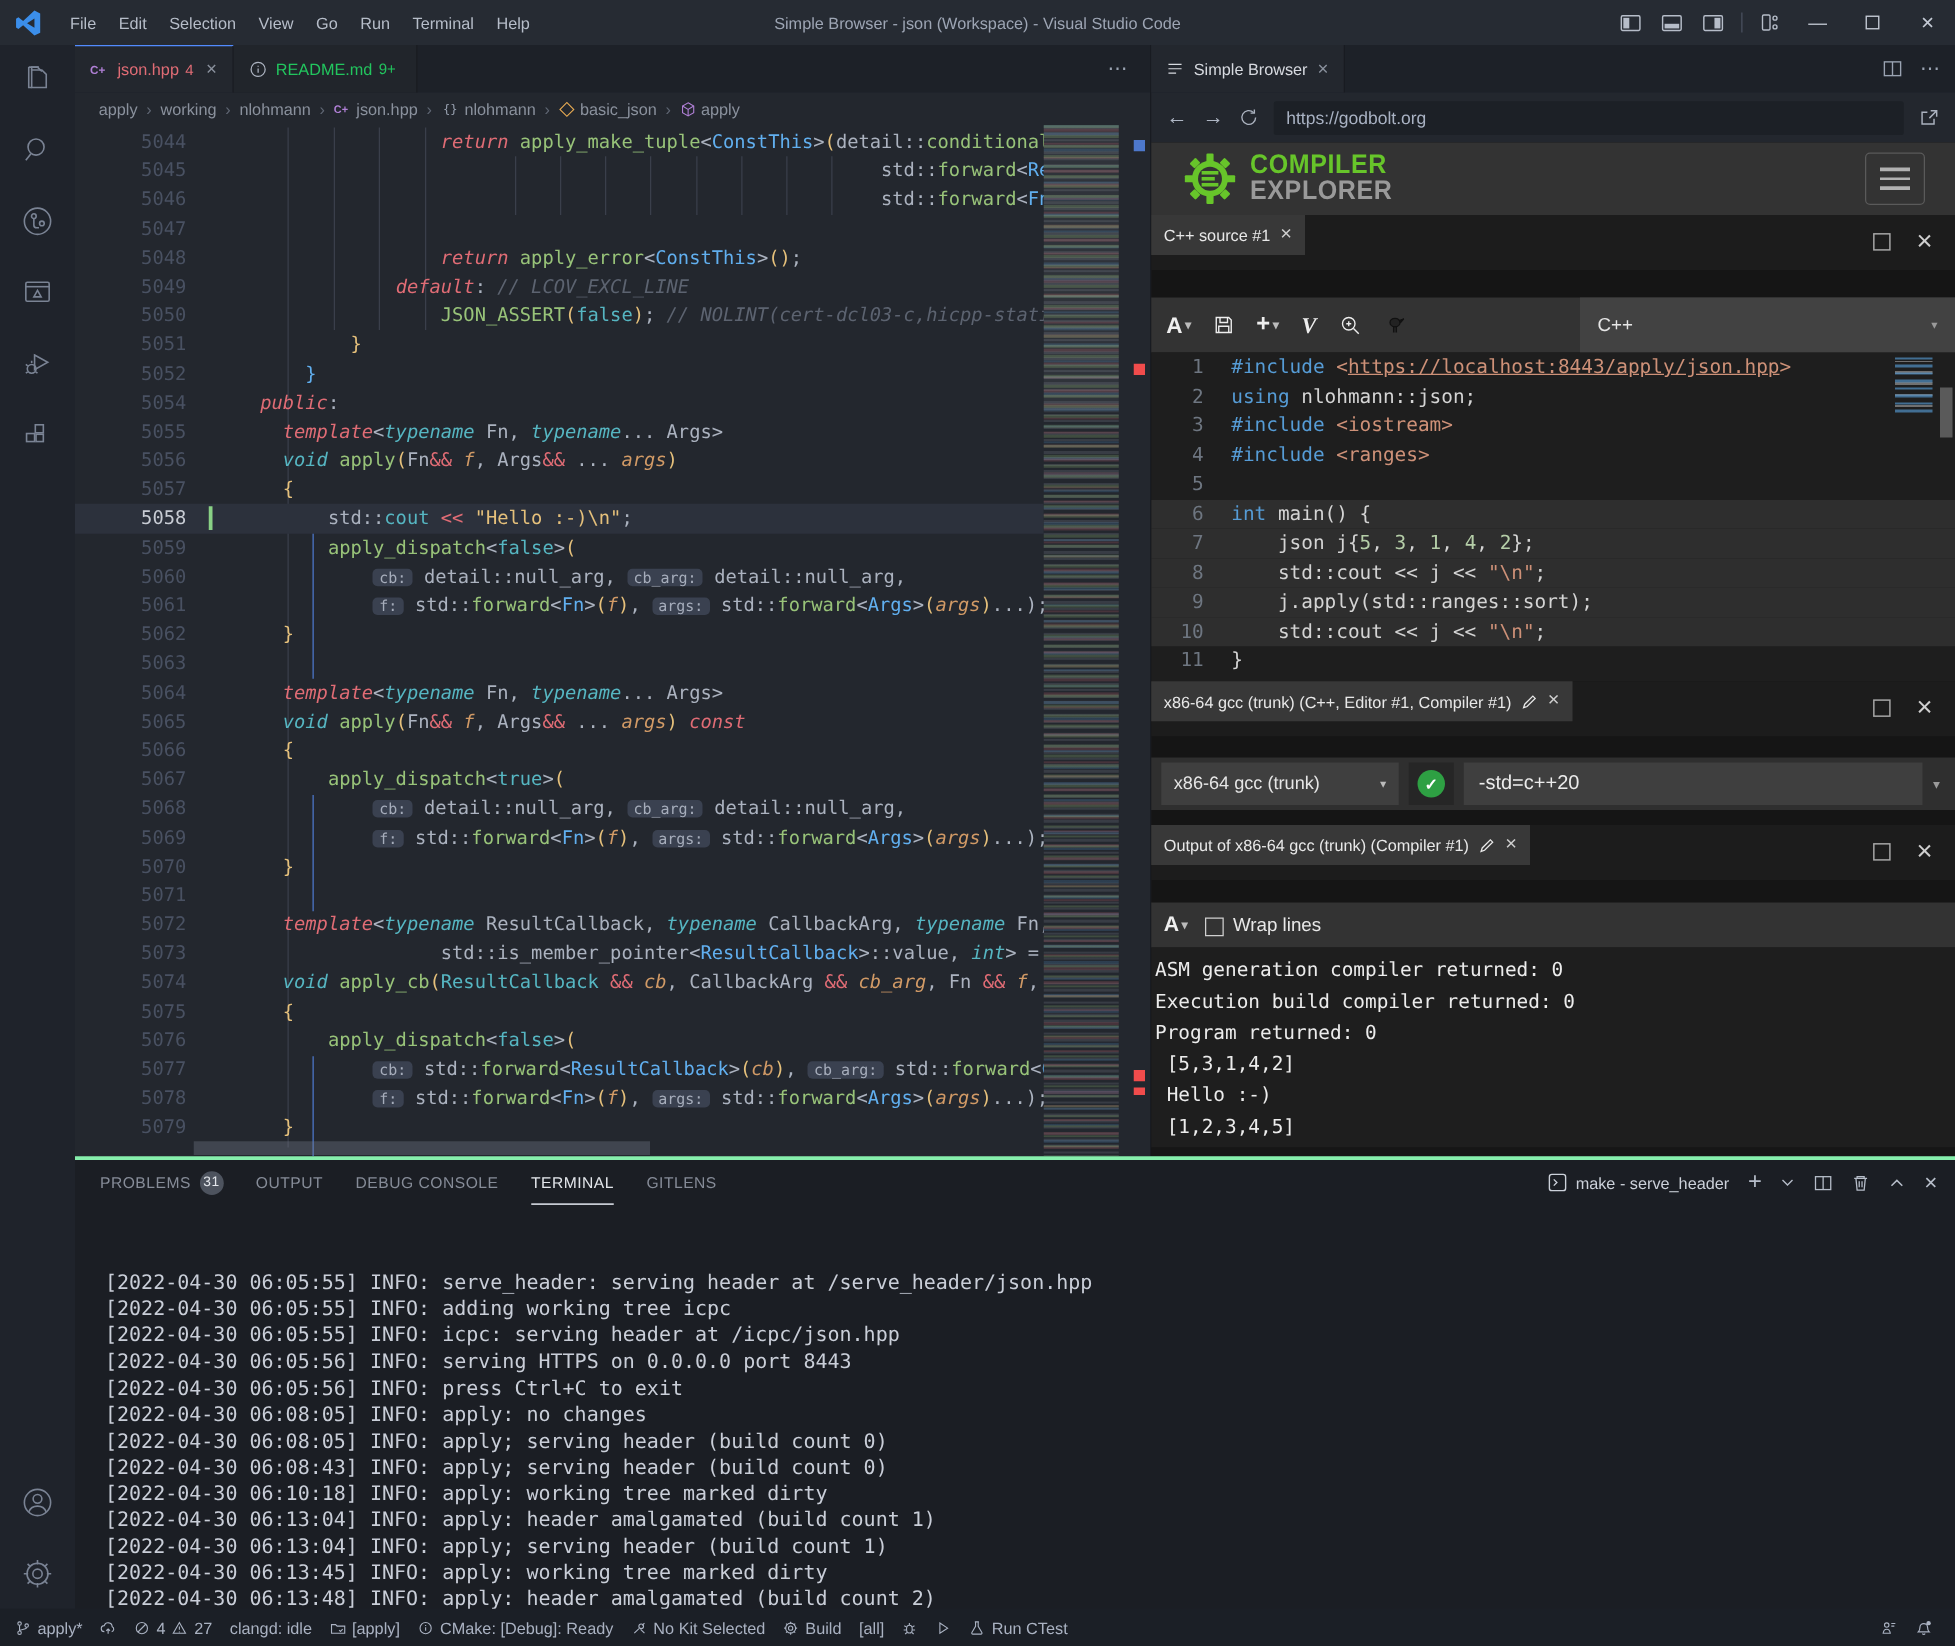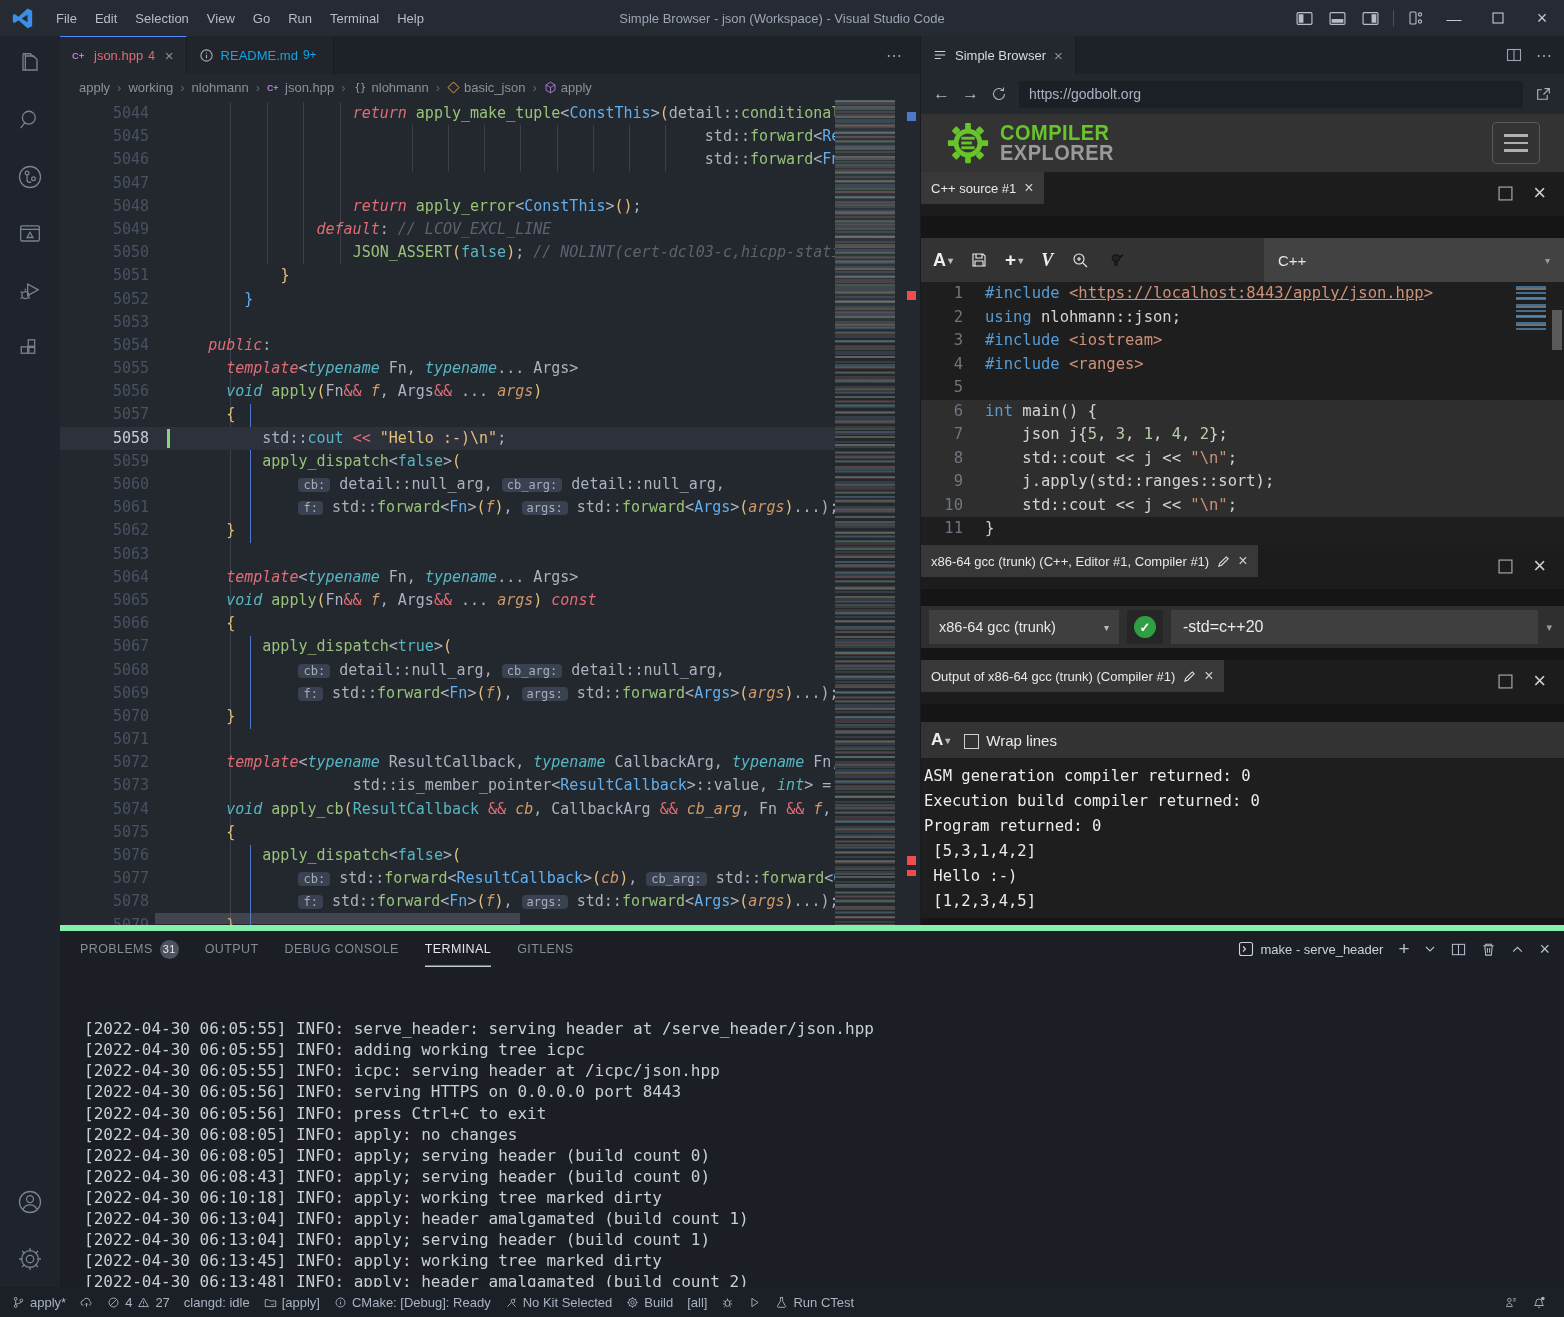--- a/index.html
+++ b/index.html
@@ -25,21 +25,21 @@
 
   
   #editor-group{position:absolute;left:60px;top:36px;width:860px;height:889px;background:#23272e;}
   #tabbar{height:38px;background:#1d2128;display:flex;position:relative;}
   .tab{display:flex;align-items:center;padding:0 12px;border-right:1px solid #181b21;box-sizing:border-box;height:38px;}
   .tab.active{background:#23272e;border-top:1.5px solid #528bff;}
   .tab.inactive{background:#21252b;}
   .tab .lbl{margin:0 5px 0 7px;font-size:13px;}
   .tab .badge{font-size:12px;margin-right:4px;}
   .tab .close{color:#8a919d;font-size:15px;margin-left:6px;}
-  .t-red{color:#e06c75}.t-yel{color:#0ea5e9}
+  .t-red{color:#e06c75}.t-yel{color:#22c55e}
   #tab-more{position:absolute;right:16px;top:0;height:38px;display:flex;align-items:center;color:#9aa3b2;font-size:16px;letter-spacing:2px;}
   #breadcrumb{height:26px;display:flex;align-items:center;padding-left:19px;color:#8a919d;font-size:13px;}
   .bc-sep{margin:0 7px;color:#5f6673;}
   .bc-item{display:flex;align-items:center;gap:4px;}
   #editor-body{position:relative;height:825px;overflow:hidden;}
   #code-lines{position:absolute;left:0;top:2px;width:775px;overflow:hidden;}
   .cl{height:23.2px;line-height:23.2px;white-space:pre;font-family:"DejaVu Sans Mono",monospace;font-size:15px;display:flex;}
   .cl .ln{flex:0 0 89px;padding-right:23px;text-align:right;color:#495162;}
   .cl .lc{color:#abb2bf;position:relative;white-space:pre;}
   .cl.current{background:#2c313c;}
@@ -110,21 +110,21 @@
   #opt-caret{color:#9a9a9a;font-size:11px;padding-right:4px;}
   #strip-out{top:546px;}
   #out-toolbar{position:absolute;left:0;top:608px;width:100%;height:36px;background:#333333;display:flex;align-items:center;gap:14px;padding-left:10px;box-sizing:border-box;}
   #wrap-box{display:flex;align-items:flex-end;gap:7px;color:#e8e8e8;font-size:15px;}
   #wrap-box .cb{width:13px;height:13px;border:1.5px solid #d0d0d0;background:transparent;}
   #out-body{position:absolute;left:0;top:644px;width:100%;height:160px;background:#1e1e1e;color:#ececec;
     font-family:"DejaVu Sans Mono",monospace;font-size:15.5px;line-height:25px;padding:6px 0 0 3px;white-space:pre;box-sizing:border-box;}
   #out-strip-bottom{position:absolute;left:0;top:804px;width:100%;height:7px;background:#161616;}
 
   
-  #panel{position:absolute;left:60px;top:925px;width:1504px;height:362px;background:#1b1e24;border-top:6px solid #86efac;box-sizing:border-box;}
+  #panel{position:absolute;left:60px;top:925px;width:1504px;height:362px;background:#1b1e24;border-top:3px solid #86efac;box-sizing:border-box;}
   #panel-header{height:36px;display:flex;align-items:center;padding-left:20px;position:relative;}
   .p-tab{margin-right:26px;color:#868c98;font-size:12.5px;letter-spacing:.4px;display:flex;align-items:center;gap:7px;height:36px;}
   .p-tab.active{color:#e3e6eb;box-shadow:inset 0 -1.5px 0 #c6cad2;}
   .p-badge{background:#4d535e;color:#e3e6eb;border-radius:50%;width:19px;height:19px;display:flex;align-items:center;justify-content:center;font-size:11px;}
   #panel-actions{position:absolute;right:14px;top:0;height:36px;display:flex;align-items:center;gap:15px;color:#b6bdc9;}
   #term-chip{display:flex;align-items:center;gap:7px;color:#ccd1da;font-size:13px;}
   #terminal{padding:9px 0 0 24px;font-family:"DejaVu Sans Mono",monospace;font-size:16px;line-height:21.1px;color:#c9ced8;white-space:pre;}
 
   
   #statusbar{position:absolute;left:0;top:1287px;width:100%;height:30px;background:#1b1f26;display:flex;align-items:center;padding:0 12px;box-sizing:border-box;color:#aab2c2;font-size:13px;}
@@ -373,21 +373,20 @@
       <div id="code-lines">
           <div class="cl"><span class="ln">5044</span><span class="lc"><span>                    </span><span class="tk-k">return</span><span> </span><span class="tk-fn">apply_make_tuple</span><span>&lt;</span><span class="tk-ty">ConstThis</span><span>&gt;</span><span class="tk-b1">(</span><span>detail::</span><span class="tk-fn">conditional_static</span></span></div>
           <div class="cl"><span class="ln">5045</span><span class="lc"><span>                                                           </span><span>std::</span><span class="tk-fn">forward</span><span>&lt;</span><span class="tk-ty">ResultCallb</span></span></div>
           <div class="cl"><span class="ln">5046</span><span class="lc"><span>                                                           </span><span>std::</span><span class="tk-fn">forward</span><span>&lt;</span><span class="tk-ty">Fn</span></span></div>
           <div class="cl"><span class="ln">5047</span></div>
           <div class="cl"><span class="ln">5048</span><span class="lc"><span>                    </span><span class="tk-k">return</span><span> </span><span class="tk-fn">apply_error</span><span>&lt;</span><span class="tk-ty">ConstThis</span><span>&gt;</span><span class="tk-b1">()</span><span>;</span></span></div>
           <div class="cl"><span class="ln">5049</span><span class="lc"><span>                </span><span class="tk-k">default</span><span>: </span><span class="tk-c">// LCOV_EXCL_LINE</span></span></div>
           <div class="cl"><span class="ln">5050</span><span class="lc"><span>                    </span><span class="tk-fn">JSON_ASSERT</span><span class="tk-b1">(</span><span class="tk-tb">false</span><span class="tk-b1">)</span><span>; </span><span class="tk-c">// NOLINT(cert-dcl03-c,hicpp-static-assert</span></span></div>
           <div class="cl"><span class="ln">5051</span><span class="lc"><span>            </span><span class="tk-b1">}</span></span></div>
           <div class="cl"><span class="ln">5052</span><span class="lc"><span>        </span><span class="tk-b2">}</span></span></div>
-          <div class="cl"><span class="ln">5053</span><span class="lc"></span></div>
           <div class="cl"><span class="ln">5054</span><span class="lc"><span>    </span><span class="tk-k">public</span><span>:</span></span></div>
           <div class="cl"><span class="ln">5055</span><span class="lc"><span>      </span><span class="tk-k">template</span><span>&lt;</span><span class="tk-t">typename</span><span> Fn, </span><span class="tk-t">typename</span><span>... Args&gt;</span></span></div>
           <div class="cl"><span class="ln">5056</span><span class="lc"><span>      </span><span class="tk-t">void</span><span> </span><span class="tk-fn">apply</span><span class="tk-b1">(</span><span>Fn</span><span class="tk-op">&amp;&amp;</span><span> </span><span class="tk-p">f</span><span>, Args</span><span class="tk-op">&amp;&amp;</span><span> ... </span><span class="tk-p">args</span><span class="tk-b1">)</span></span></div>
           <div class="cl"><span class="ln">5057</span><span class="lc"><span>      </span><span class="tk-b1">{</span></span></div>
           <div class="cl current"><span class="ln">5058</span><span class="lc"><span>          </span><span>std::</span><span class="tk-tb">cout</span><span> </span><span class="tk-op">&lt;&lt;</span><span> </span><span class="tk-s">"Hello :-)\n"</span><span>;</span></span></div>
           <div class="cl"><span class="ln">5059</span><span class="lc"><span>          </span><span class="tk-fn">apply_dispatch</span><span>&lt;</span><span class="tk-tb">false</span><span>&gt;</span><span class="tk-b1">(</span></span></div>
           <div class="cl"><span class="ln">5060</span><span class="lc"><span>              </span><span class="tk-chip">cb:</span><span> detail::null_arg, </span><span class="tk-chip">cb_arg:</span><span> detail::null_arg,</span></span></div>
           <div class="cl"><span class="ln">5061</span><span class="lc"><span>              </span><span class="tk-chip">f:</span><span> std::</span><span class="tk-fn">forward</span><span>&lt;</span><span class="tk-ty">Fn</span><span>&gt;</span><span class="tk-b1">(</span><span class="tk-p">f</span><span class="tk-b1">)</span><span>, </span><span class="tk-chip">args:</span><span> std::</span><span class="tk-fn">forward</span><span>&lt;</span><span class="tk-ty">Args</span><span>&gt;</span><span class="tk-b1">(</span><span class="tk-p">args</span><span class="tk-b1">)</span><span>...);</span></span></div>
           <div class="cl"><span class="ln">5062</span><span class="lc"><span>      </span><span class="tk-b1">}</span></span></div>
           <div class="cl"><span class="ln">5063</span><span class="lc"></span></div>

